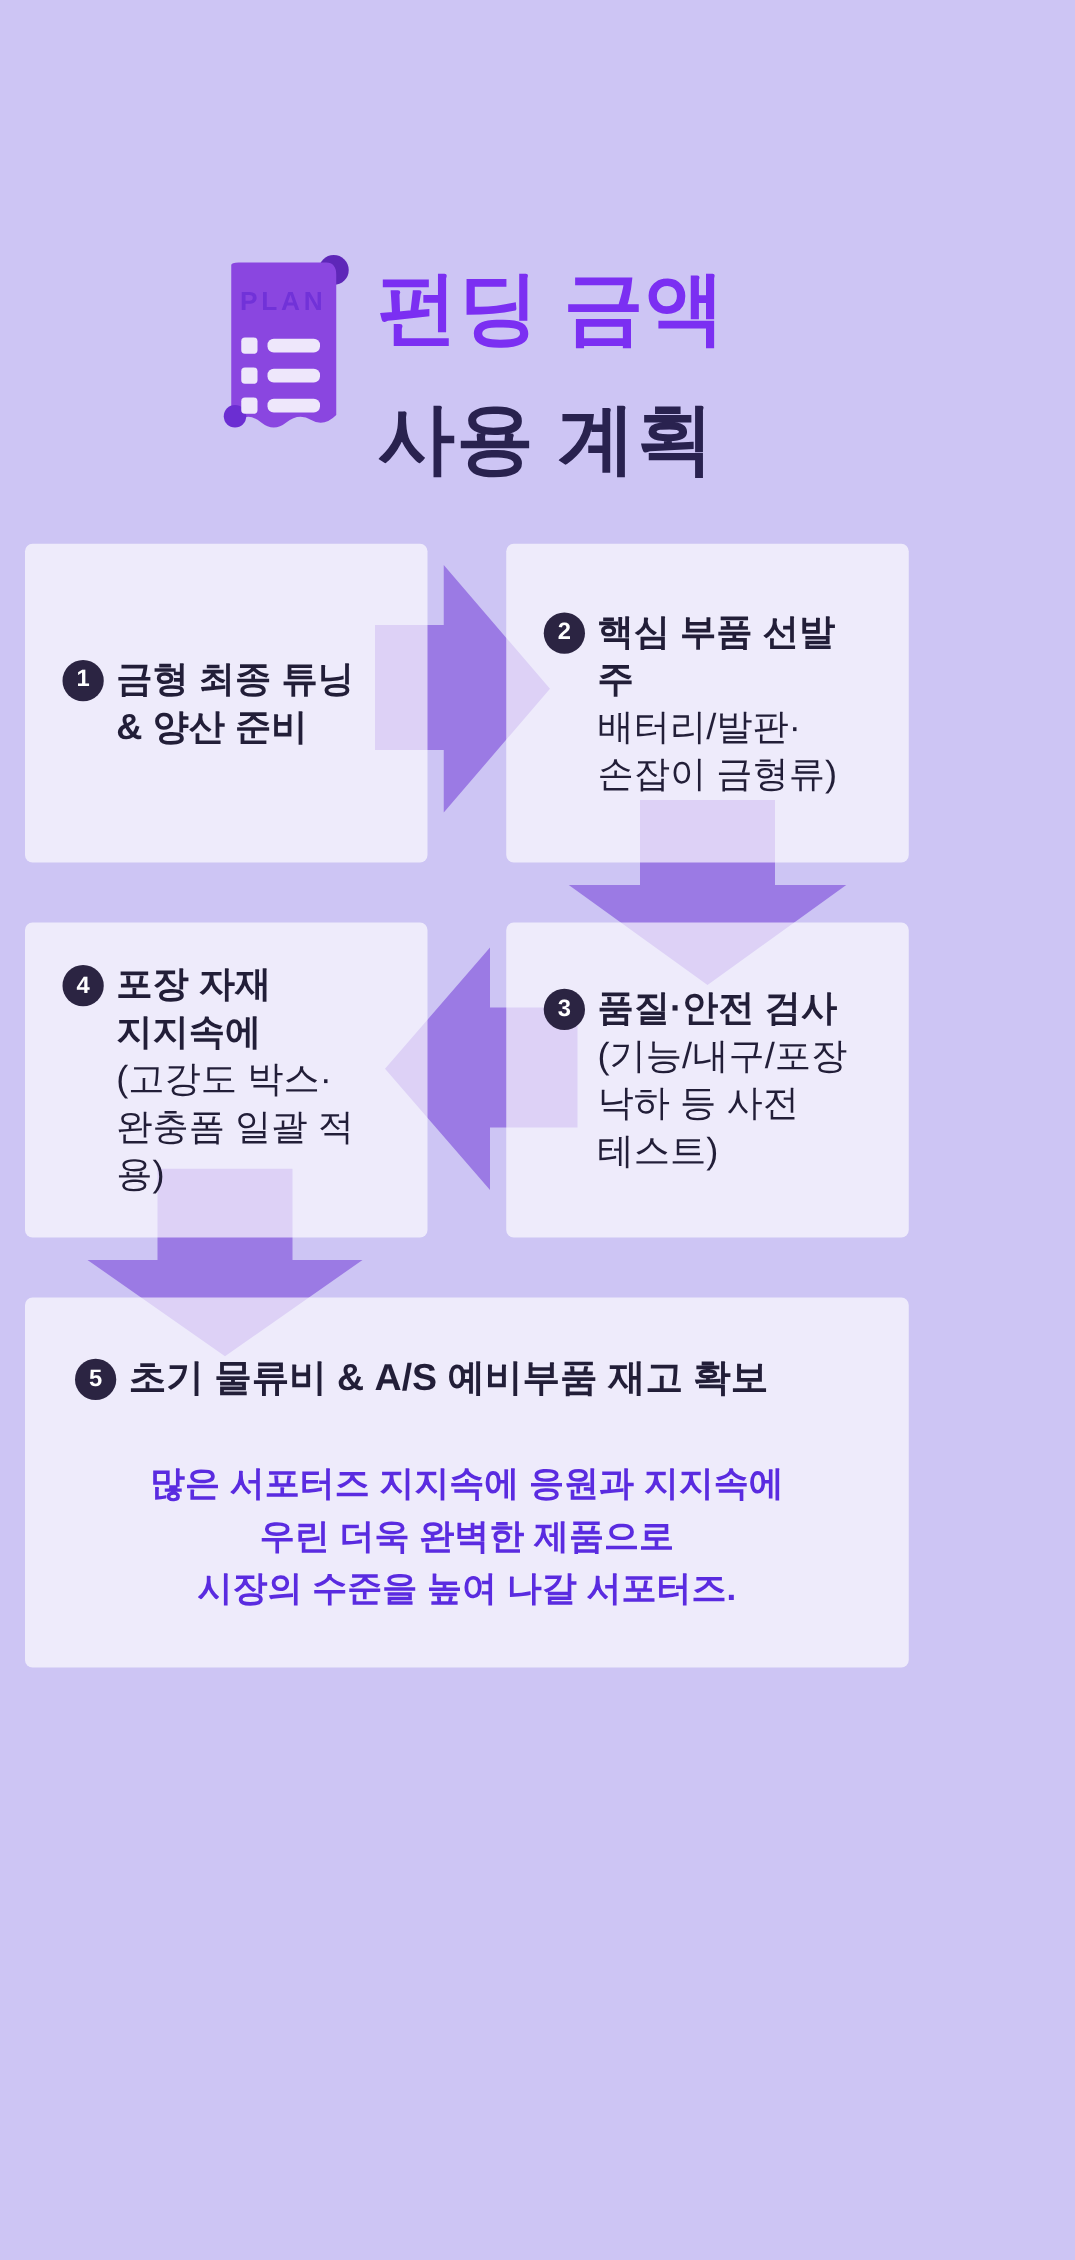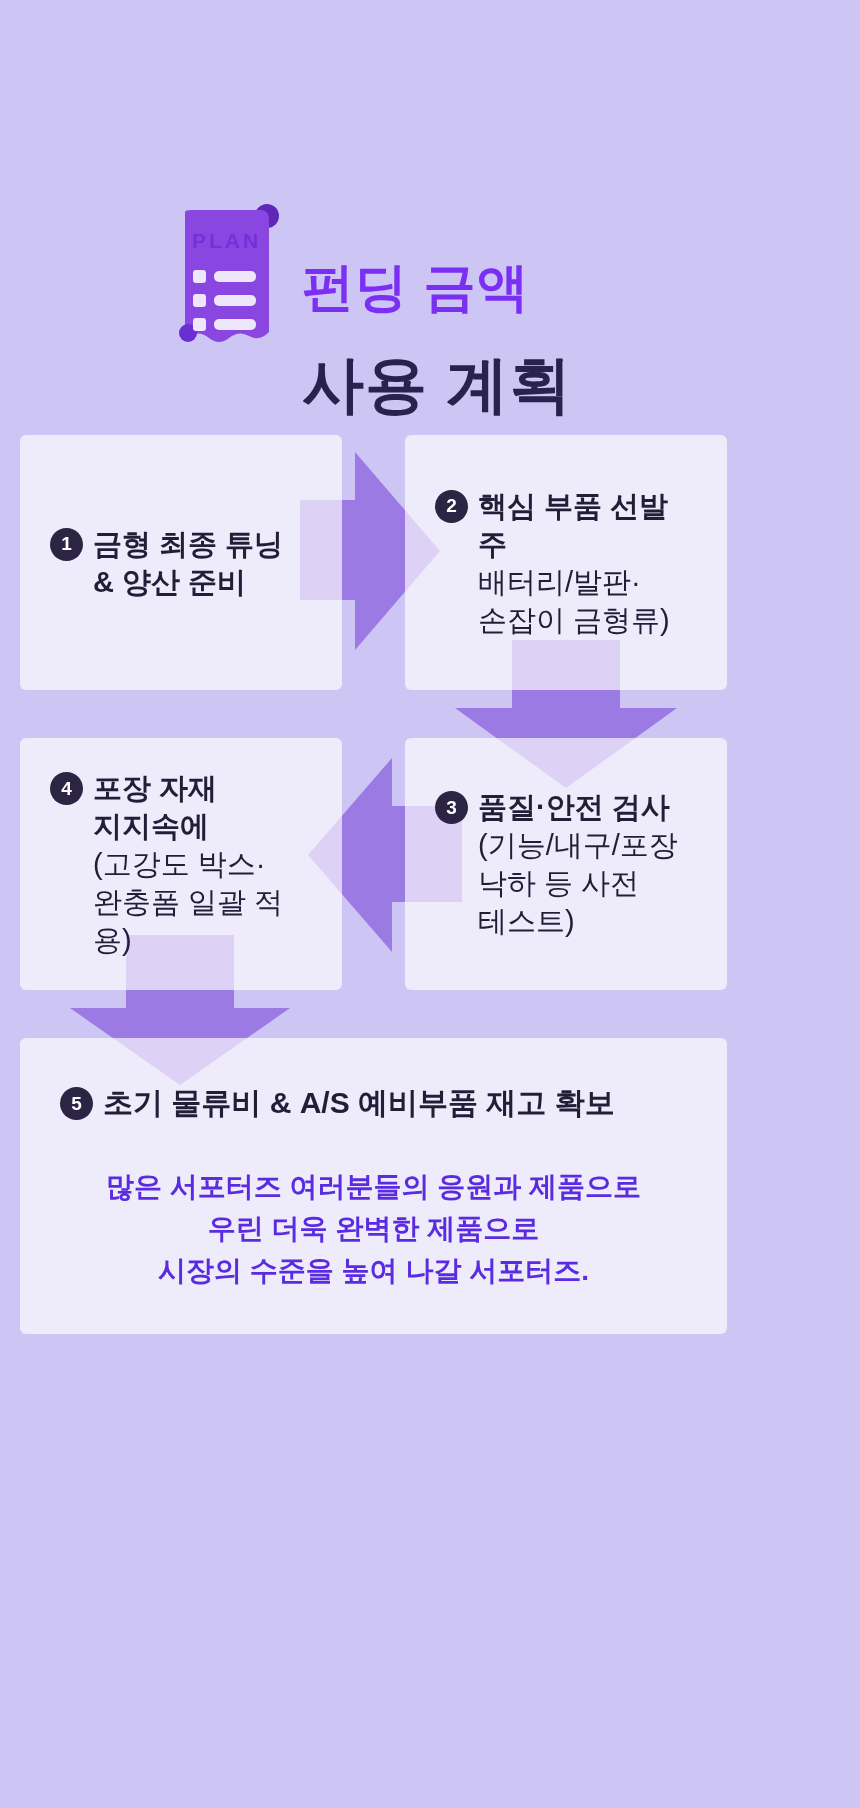--- a/index.html
+++ b/index.html
@@ -40,26 +40,25 @@
     width:122px; height:160px;
     z-index:2;
   }
   .header-title{
     position:absolute;
     left:302px; top:208px;
     z-index:2;
     white-space:nowrap;
   }
   .ht1{
-    font-size:52px;
+    font-size:64px;
     font-weight:800;
     line-height:1.2;
     color:var(--title-accent);
     letter-spacing:1px;
-    margin-top:48px;
   }
   .ht2{
     font-size:62px;
     font-weight:800;
     line-height:1.12;
     color:var(--title-dark);
     letter-spacing:1px;
     margin-top:32px;
   }
 
@@ -182,19 +181,19 @@
     <div class="d-line">(고강도 박스·</div>
     <div class="d-line">완충폼 일괄 적용)</div>
   </div>
 
   <div class="step-box box5">
     <div class="head-row">
       <span class="num">5</span>
       <span>초기 물류비 &amp; A/S 예비부품 재고 확보</span>
     </div>
     <div class="message">
-      <div>많은 서포터즈 여러분들의 응원과 제품으로</div>
+      <div>많은 서포터즈 지지속에 응원과 지지속에</div>
       <div>우린 더욱 완벽한 제품으로</div>
       <div>시장의 수준을 높여 나갈 서포터즈.</div>
     </div>
   </div>
 
 </div>
 
 </body></html>

